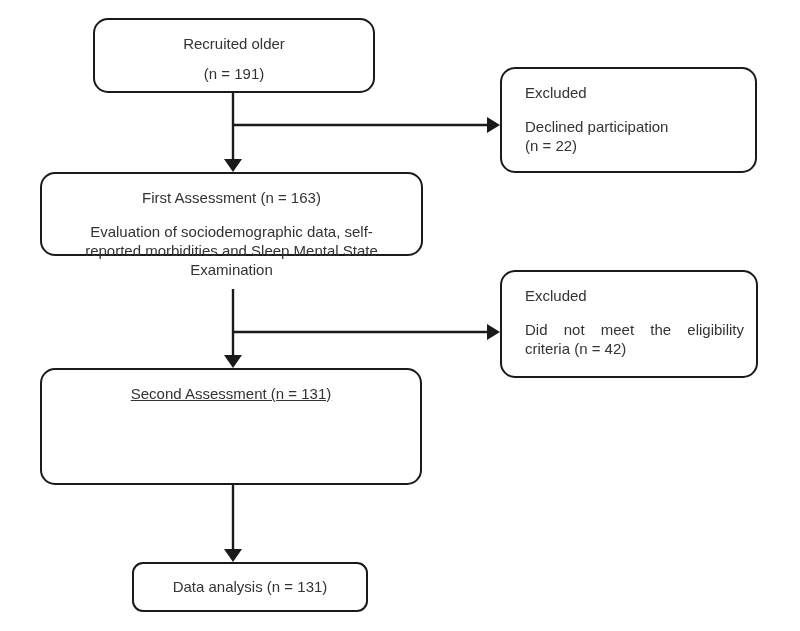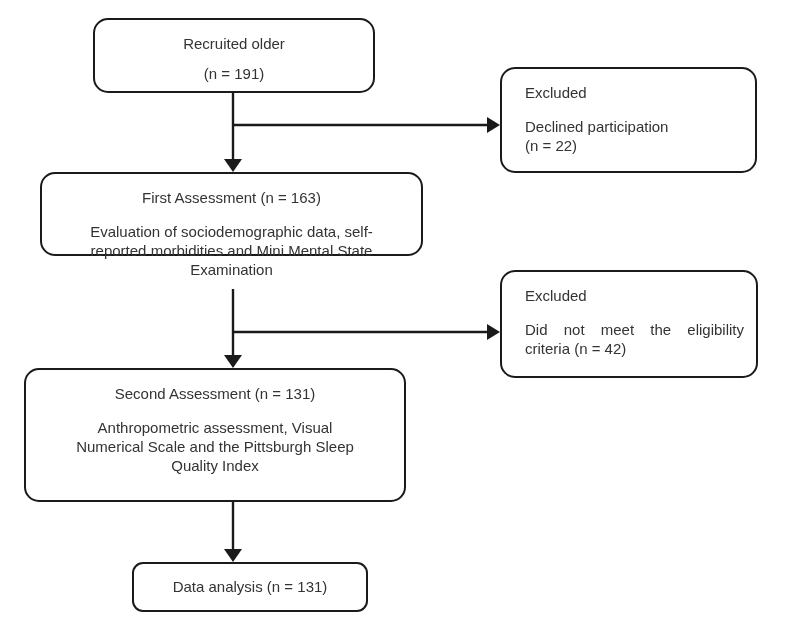--- a/index.html
+++ b/index.html
@@ -55,21 +55,21 @@
     padding:14px 12px 16px 23px;
   }
   .side .justify{
     text-align:justify;
   }
   .box-recruited{left:93px;top:18px;width:282px;height:75px;}
   .box-recruited .heading{margin-bottom:10px;}
   .box-excluded-declined{left:500px;top:67px;width:257px;height:106px;}
   .box-first-assessment{left:40px;top:172px;width:383px;height:84px;}
   .box-excluded-eligibility{left:500px;top:270px;width:258px;height:108px;}
-  .box-second-assessment{left:24px;top:368px;width:382px;height:134px;}
+  .box-second-assessment{left:40px;top:368px;width:382px;height:117px;text-decoration:underline;}
   .box-data-analysis{
     left:112px;top:562px;width:236px;height:50px;
     border-radius:11px;
     display:flex;align-items:center;justify-content:center;
     text-align:center;
     margin-left:20px;
   }
   .box-data-analysis .heading{margin:0;}
 </style>
 </head>
@@ -107,33 +107,30 @@
 
   <div class="box side box-excluded-declined">
     <div class="heading">Excluded</div>
     <div class="body">Declined participation
 (n = 22)</div>
   </div>
 
   <div class="box main box-first-assessment">
     <div class="heading">First Assessment (n = 163)</div>
     <div class="body">Evaluation of sociodemographic data, self-
-reported morbidities and Mini Mental State
+reported morbidities and Sleep Mental State
 Examination</div>
   </div>
 
   <div class="box side box-excluded-eligibility">
     <div class="heading">Excluded</div>
     <div class="body justify">Did not meet the eligibility criteria (n = 42)</div>
   </div>
 
   <div class="box main box-second-assessment">
     <div class="heading">Second Assessment (n = 131)</div>
-    <div class="body">Anthropometric assessment, Visual
-Numerical Scale and the Pittsburgh Sleep
-Quality Index</div>
   </div>
 
   <div class="box box-data-analysis">
     <div class="heading">Data analysis (n = 131)</div>
   </div>
 
 </div>
 
 </body></html>

